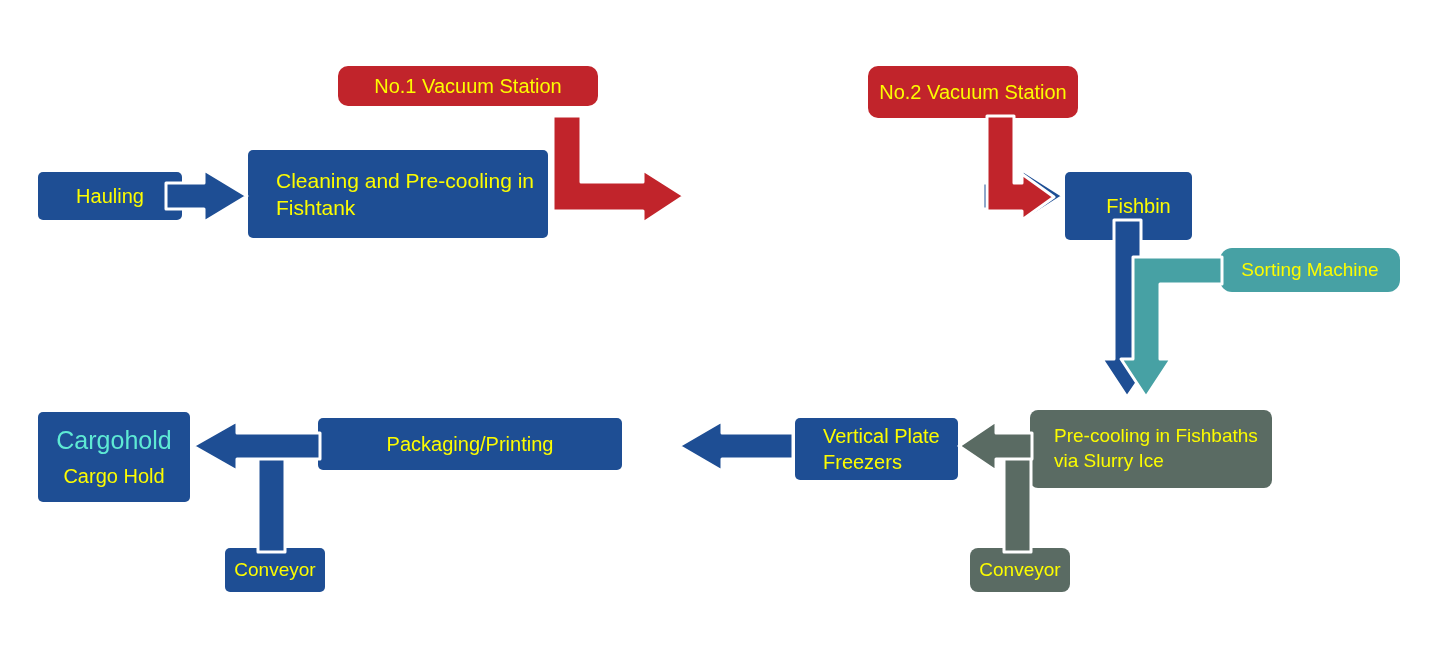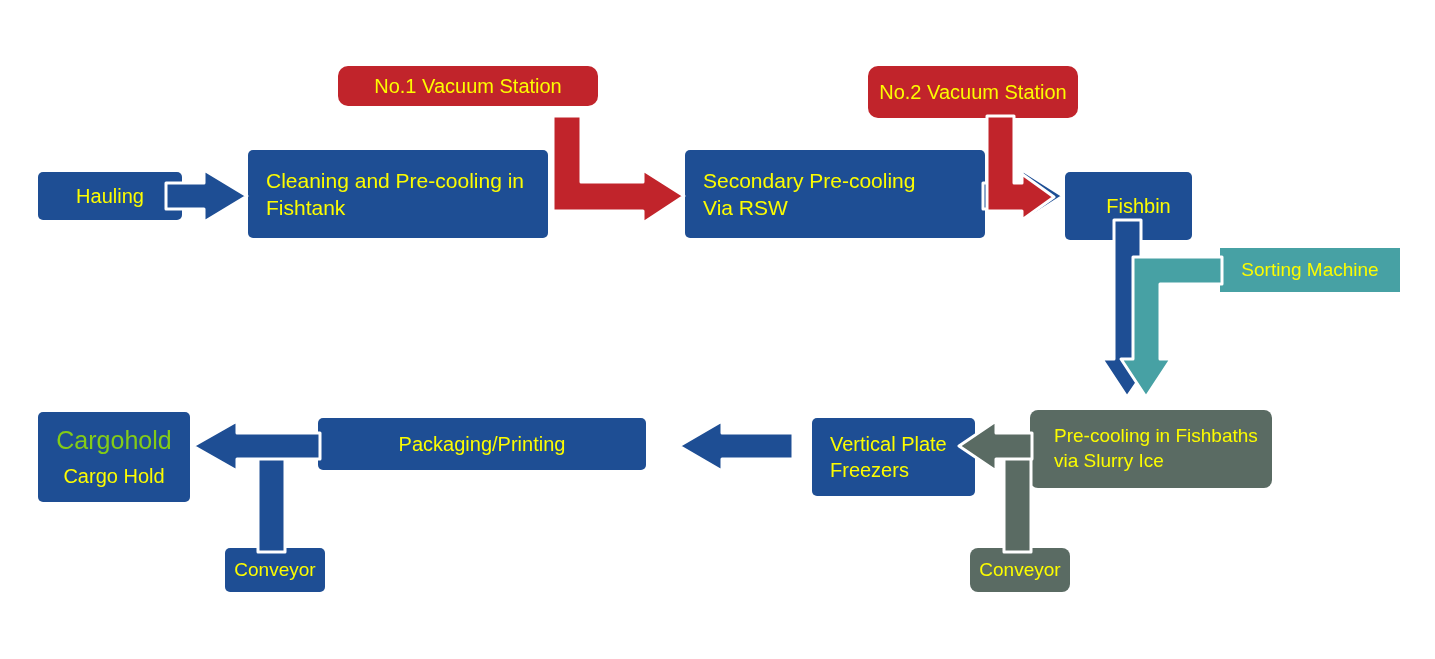--- a/index.html
+++ b/index.html
@@ -20,39 +20,39 @@
     color: #FCFC00;
     font-size: 20px;
     line-height: 1.3;
     text-align: center;
     white-space: pre-line;
     z-index: 1;
   }
   .node .lbl { white-space: pre-line; }
   .fill-blue-box  { background: #1E4E94; border-radius: 5px; }
   .fill-red-box   { background: #C1242B; border-radius: 10px; }
-  .fill-teal-box  { background: #47A1A4; border-radius: 0; }
+  .fill-teal-box  { background: #47A1A4; border-radius: 12px; }
   .fill-slate-box { background: #5A6B63; border-radius: 8px; }
-  .align-left { justify-content: flex-start; text-align: left; padding-left: 18px; }
+  .align-left { justify-content: flex-start; text-align: left; padding-left: 28px; }
 
   .node-hauling        { left: 38px;   top: 172px; width: 144px; height: 48px; }
   .node-cleaning       { left: 248px;  top: 150px; width: 300px; height: 88px; font-size: 21px; }
   .node-vacuum1        { left: 338px;  top: 66px;  width: 260px; height: 40px; }
   .node-secondary      { left: 685px;  top: 150px; width: 300px; height: 88px; font-size: 21px; }
   .node-vacuum2        { left: 868px;  top: 66px;  width: 210px; height: 52px; }
   .node-fishbin        { left: 1065px; top: 172px; width: 127px; height: 68px; padding-left: 20px; }
   .node-sorting        { left: 1220px; top: 248px; width: 180px; height: 44px; font-size: 19px; }
   .node-slurry         { left: 1030px; top: 410px; width: 242px; height: 78px; font-size: 19px; padding-left: 24px; }
-  .node-vpf            { left: 795px;  top: 418px; width: 163px; height: 78px; margin-left: 17px; }
+  .node-vpf            { left: 795px;  top: 418px; width: 163px; height: 62px; }
   .node-conveyor-right { left: 970px;  top: 548px; width: 100px; height: 44px; font-size: 19px; }
-  .node-packaging      { left: 318px;  top: 418px; width: 328px; height: 52px; }
+  .node-packaging      { left: 318px;  top: 418px; width: 304px; height: 52px; }
   .node-cargohold      { left: 38px;   top: 412px; width: 152px; height: 90px; flex-direction: column; }
   .node-conveyor-left  { left: 225px;  top: 548px; width: 100px; height: 44px; font-size: 19px; }
 
-  .cargo-line1 { color: #84cc16; font-size: 25px; line-height: 1.25; }
+  .cargo-line1 { color: #5eead4; font-size: 25px; line-height: 1.25; }
   .cargo-line2 { color: #FCFC00; font-size: 20px; line-height: 1.25; margin-top: 8px; }
 
   svg.arrows {
     position: absolute;
     left: 0; top: 0;
     width: 1435px; height: 659px;
     z-index: 2;
     pointer-events: none;
   }
   .a-blue  { fill: #1E4E94; stroke: #ffffff; stroke-width: 3; stroke-linejoin: round; }
@@ -71,24 +71,20 @@
 
   <div class="node fill-blue-box node-cleaning align-left">
     <span class="lbl">Cleaning and Pre-cooling in
 Fishtank</span>
   </div>
 
   <div class="node fill-red-box node-vacuum1">
     <span class="lbl">No.1 Vacuum Station</span>
   </div>
 
-  <div class="node fill-blue-box node-secondary align-left">
-    <span class="lbl">Secondary Pre-cooling
-Via RSW</span>
-  </div>
 
   <div class="node fill-red-box node-vacuum2">
     <span class="lbl">No.2 Vacuum Station</span>
   </div>
 
   <div class="node fill-blue-box node-fishbin">
     <span class="lbl">Fishbin</span>
   </div>
 
   <div class="node fill-teal-box node-sorting">

